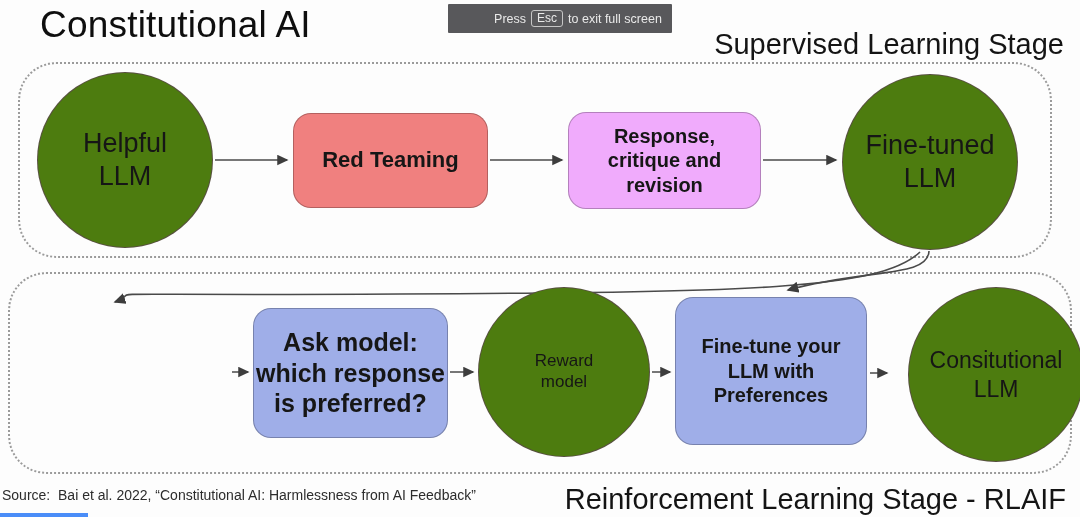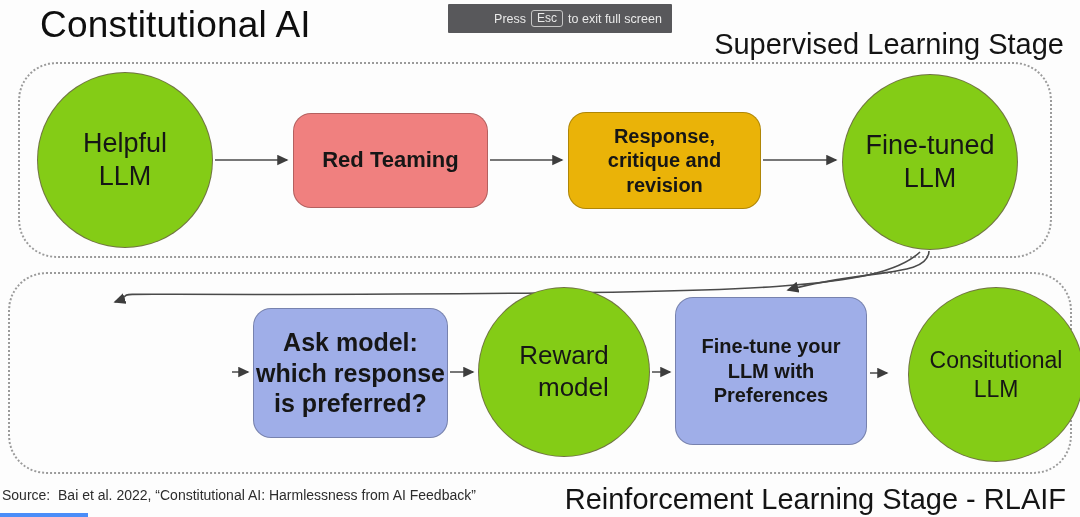--- a/index.html
+++ b/index.html
@@ -27,28 +27,28 @@
     position:absolute;border:2px dotted #9b9b9b;border-radius:38px;background:transparent;
   }
   .frame1{left:18px;top:62px;width:1030px;height:192px;}
   .frame2{left:8px;top:272px;width:1060px;height:198px;}
   .node{
     position:absolute;display:flex;align-items:center;justify-content:center;
     text-align:center;box-sizing:border-box;
   }
   .node-label{white-space:pre-line;line-height:1.22;}
   .circle{
-    border-radius:50%;background:#84cc16;border:1.5px solid rgba(96,44,104,.55);
+    border-radius:50%;background:#4d7c0f;border:1.5px solid rgba(96,44,104,.55);
   }
   .box{
     border-radius:18px;font-weight:700;border:1px solid rgba(0,0,0,.25);
     line-height:1.25;
   }
   .salmon{background:#f0807f;justify-content:center;}
-  .orange{background:#eab308;}
+  .orange{background:#f0abfc;}
   .periwinkle{background:#9faee8;}
   .arrows{position:absolute;left:0;top:0;pointer-events:none;}
   .source{
     position:absolute;left:2px;top:487px;font-size:14px;color:#2c2c2c;white-space:pre;
   }
   .progress{
     position:absolute;left:0;bottom:0;width:88px;height:4px;background:#4a8df8;
   }
 </style>
 </head>
@@ -102,21 +102,21 @@
   <div class="node circle" style="left:842px;top:74px;width:176px;height:176px;font-size:27px;">
     <span class="node-label">Fine-tuned
 LLM</span>
   </div>
 
   <div class="node box periwinkle" style="left:253px;top:308px;width:195px;height:130px;font-size:25px;">
     <span class="node-label">Ask model:
 which response
 is preferred?</span>
   </div>
-  <div class="node circle" style="left:478px;top:287px;width:172px;height:170px;font-size:26px;text-align:right;">
+  <div class="node circle" style="left:478px;top:287px;width:172px;height:170px;font-size:17px;">
     <span class="node-label">Reward
 model</span>
   </div>
   <div class="node box periwinkle" style="left:675px;top:297px;width:192px;height:148px;font-size:20px;">
     <span class="node-label">Fine-tune your
 LLM with
 Preferences</span>
   </div>
   <div class="node circle" style="left:908px;top:287px;width:176px;height:175px;font-size:23px;">
     <span class="node-label">Consitutional

